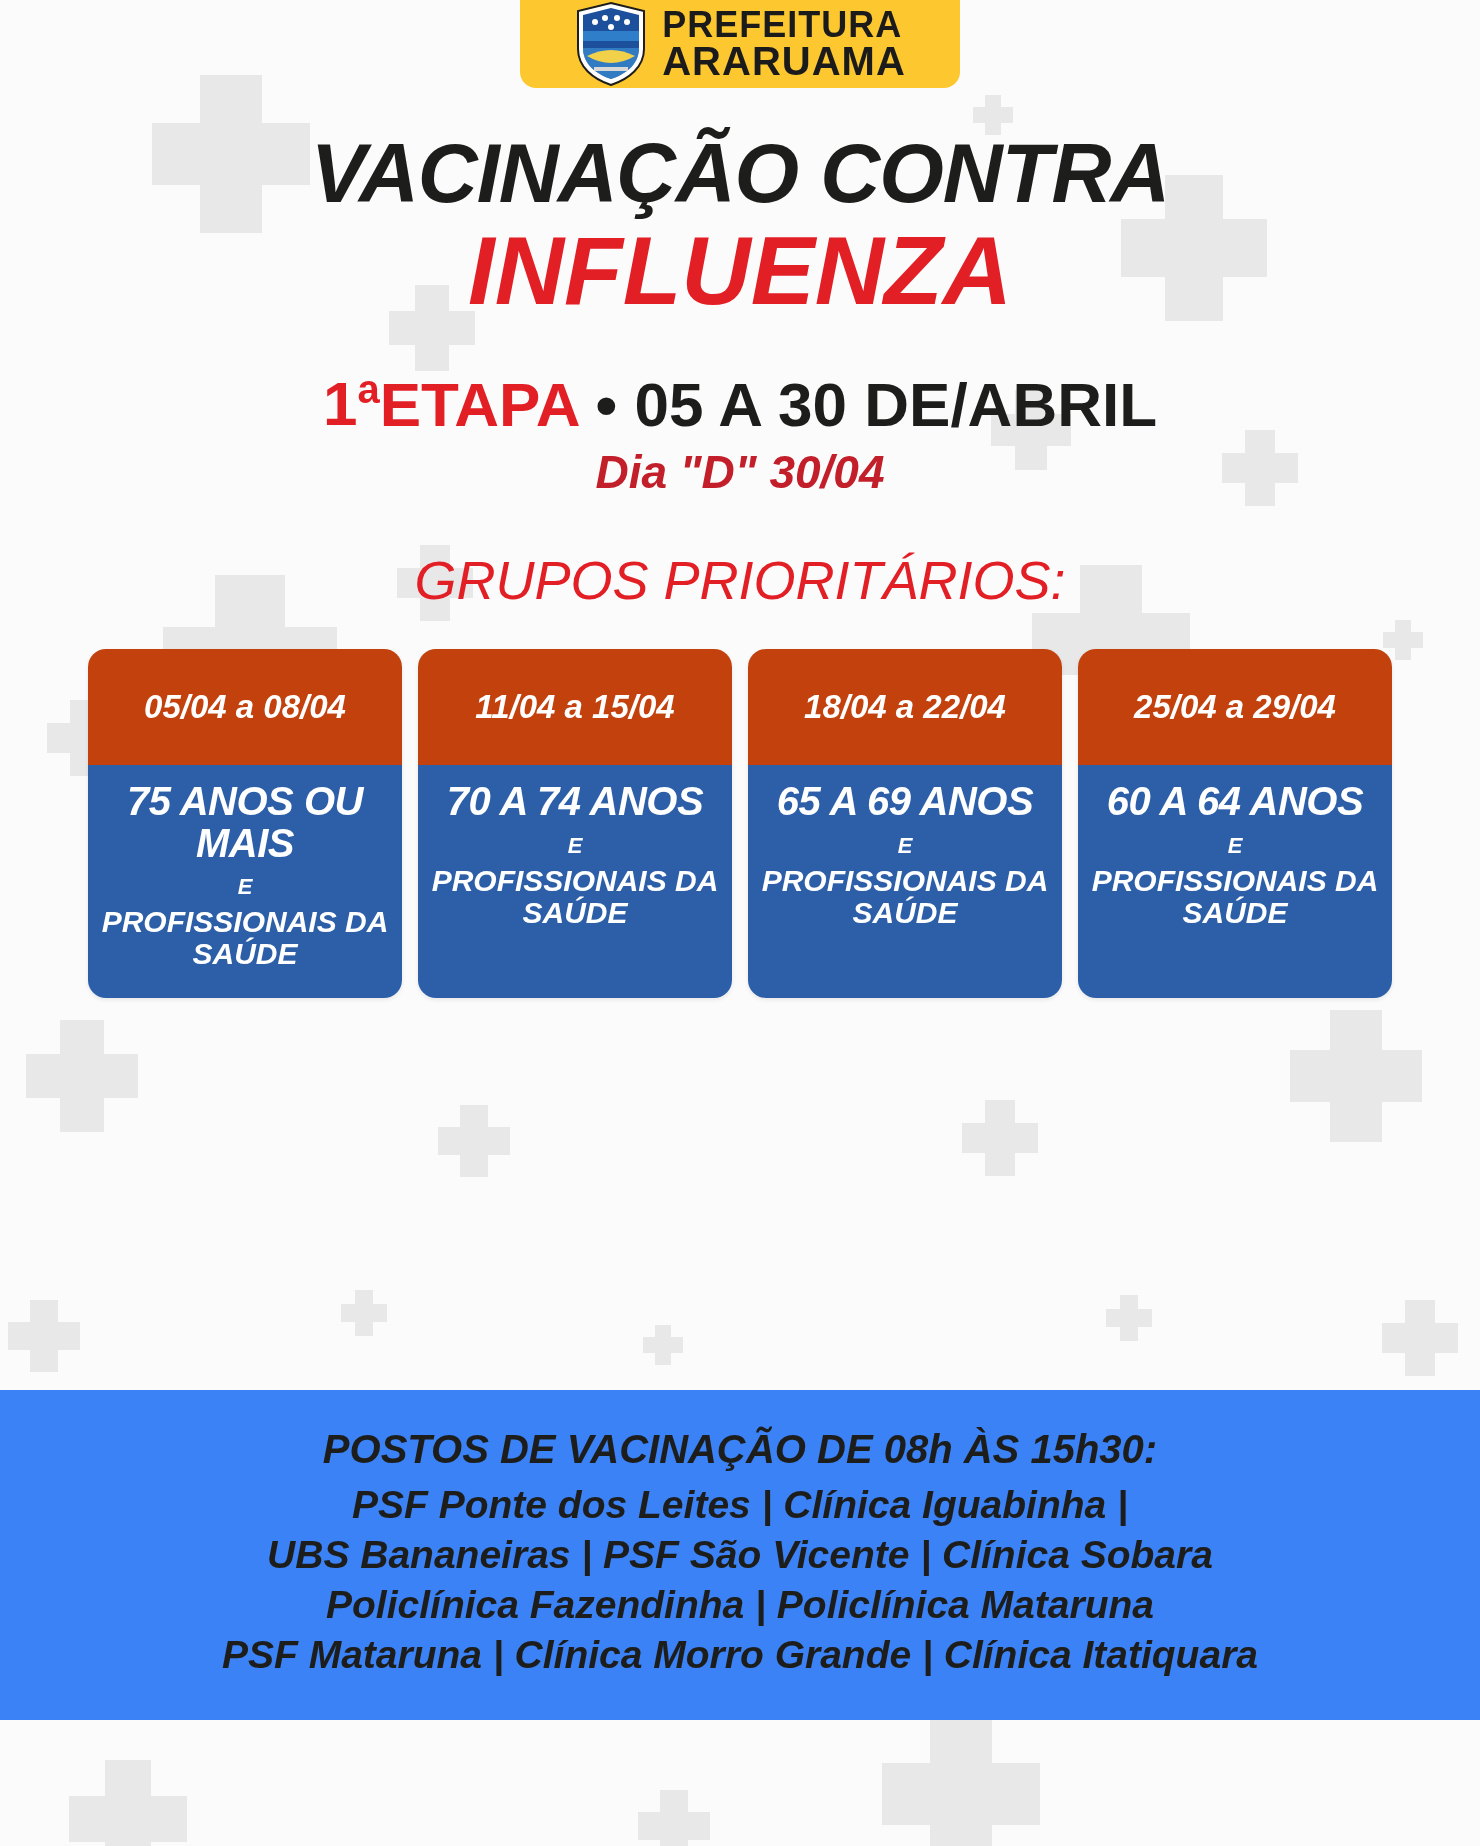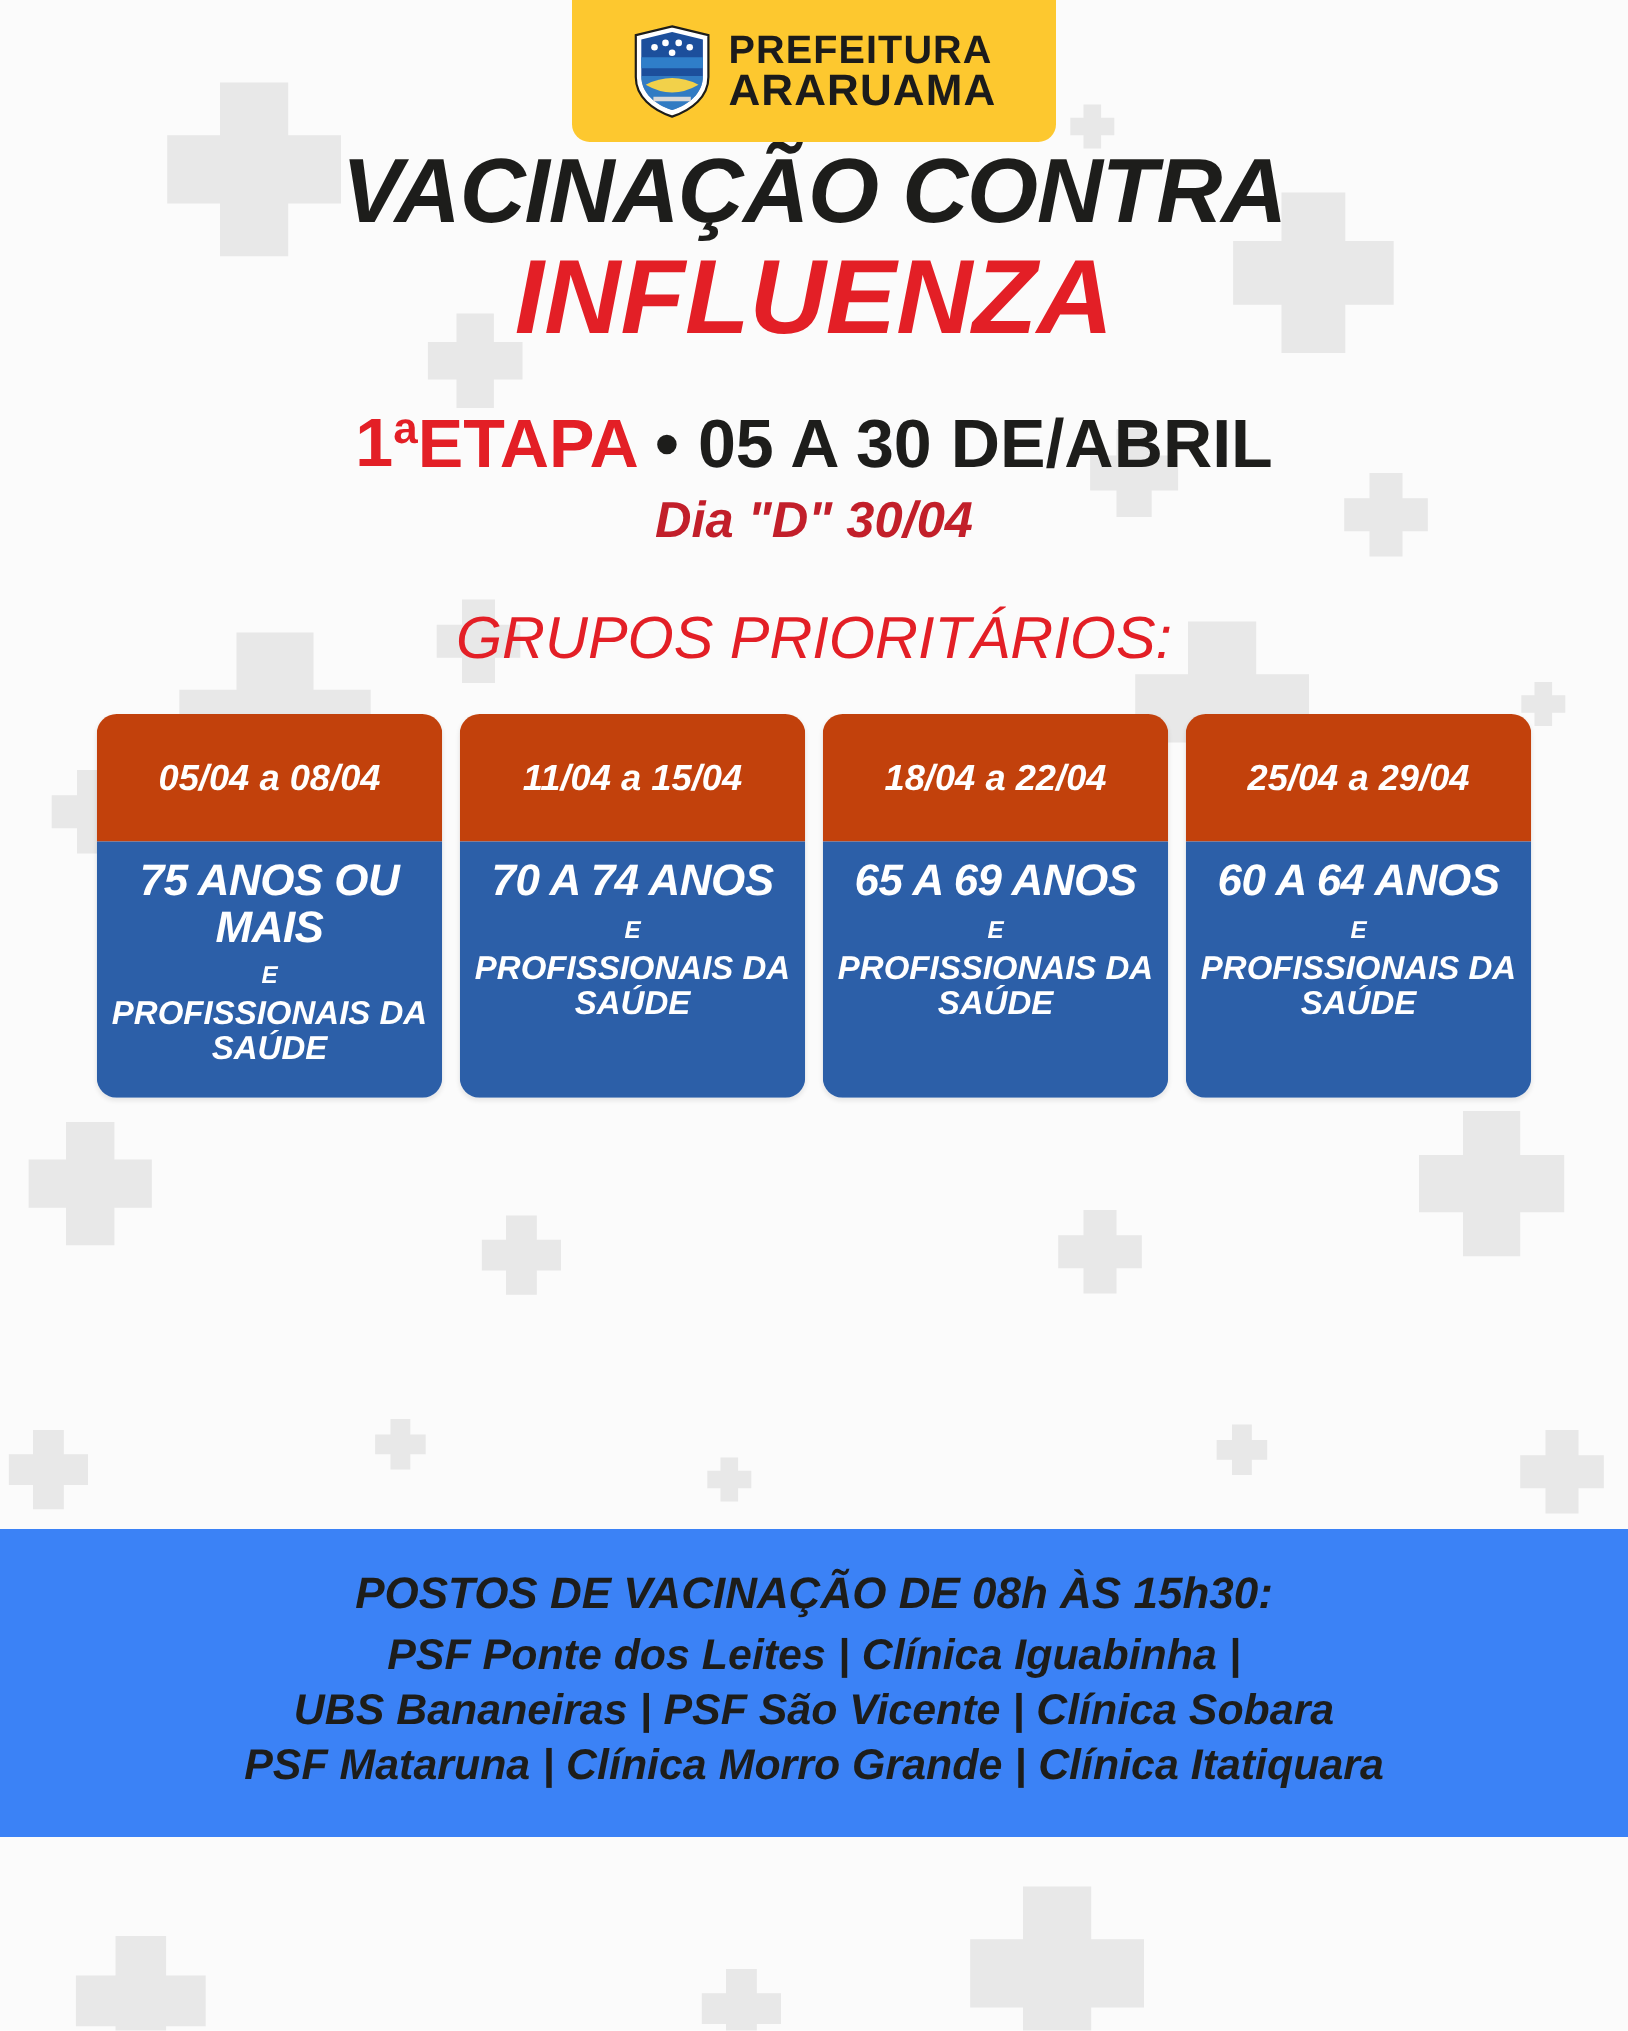--- a/index.html
+++ b/index.html
@@ -25,21 +25,21 @@
     pointer-events: none;
   }
 
   
   .logo-bar {
     position: absolute;
     top: 0;
     left: 50%;
     transform: translateX(-50%);
     width: 440px;
-    height: 129px;
+    height: 88px;
     background: #fdc82f;
     border-bottom-left-radius: 16px;
     border-bottom-right-radius: 16px;
     display: flex;
     align-items: center;
     justify-content: center;
     gap: 14px;
     z-index: 5;
   }
   .brasao {
@@ -327,14 +327,15 @@
       </div>
     </div>
 
   </div>
 </div>
 
 <div class="footer">
   <div class="footer-title">POSTOS DE VACINAÇÃO DE 08h ÀS 15h30:</div>
   <div class="footer-line">PSF Ponte dos Leites  | Clínica Iguabinha |</div>
   <div class="footer-line">UBS Bananeiras | PSF São Vicente | Clínica Sobara</div>
+  <div class="footer-line">Policlínica Fazendinha | Policlínica Mataruna</div>
   <div class="footer-line">PSF Mataruna |  Clínica Morro Grande | Clínica Itatiquara</div>
 </div>
 
 </body></html>

